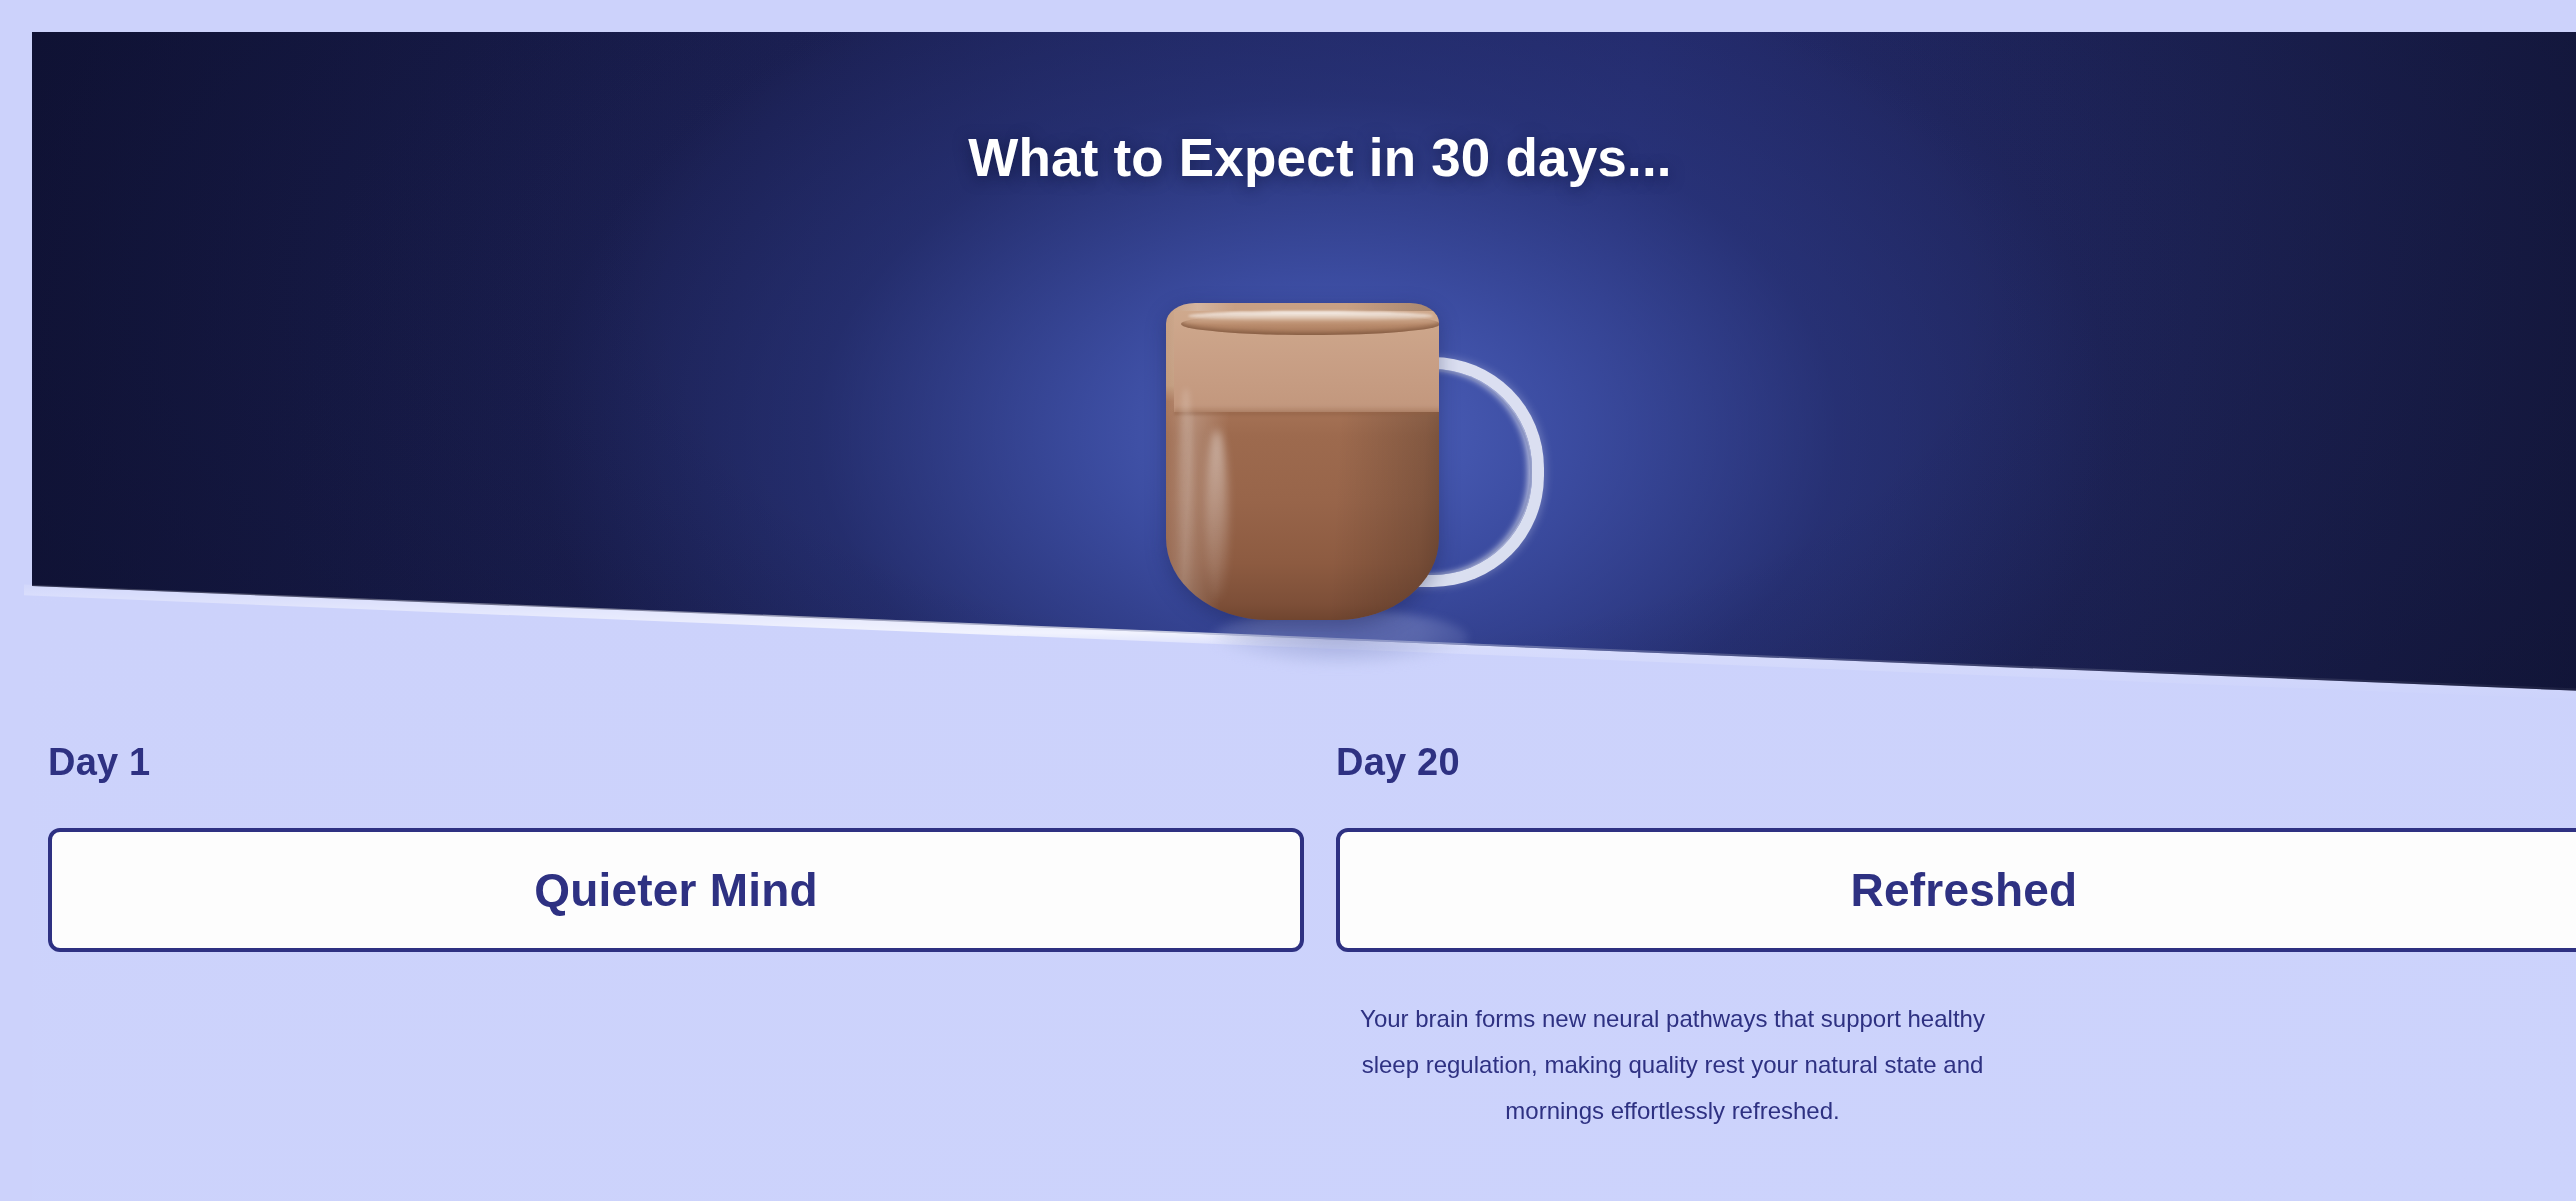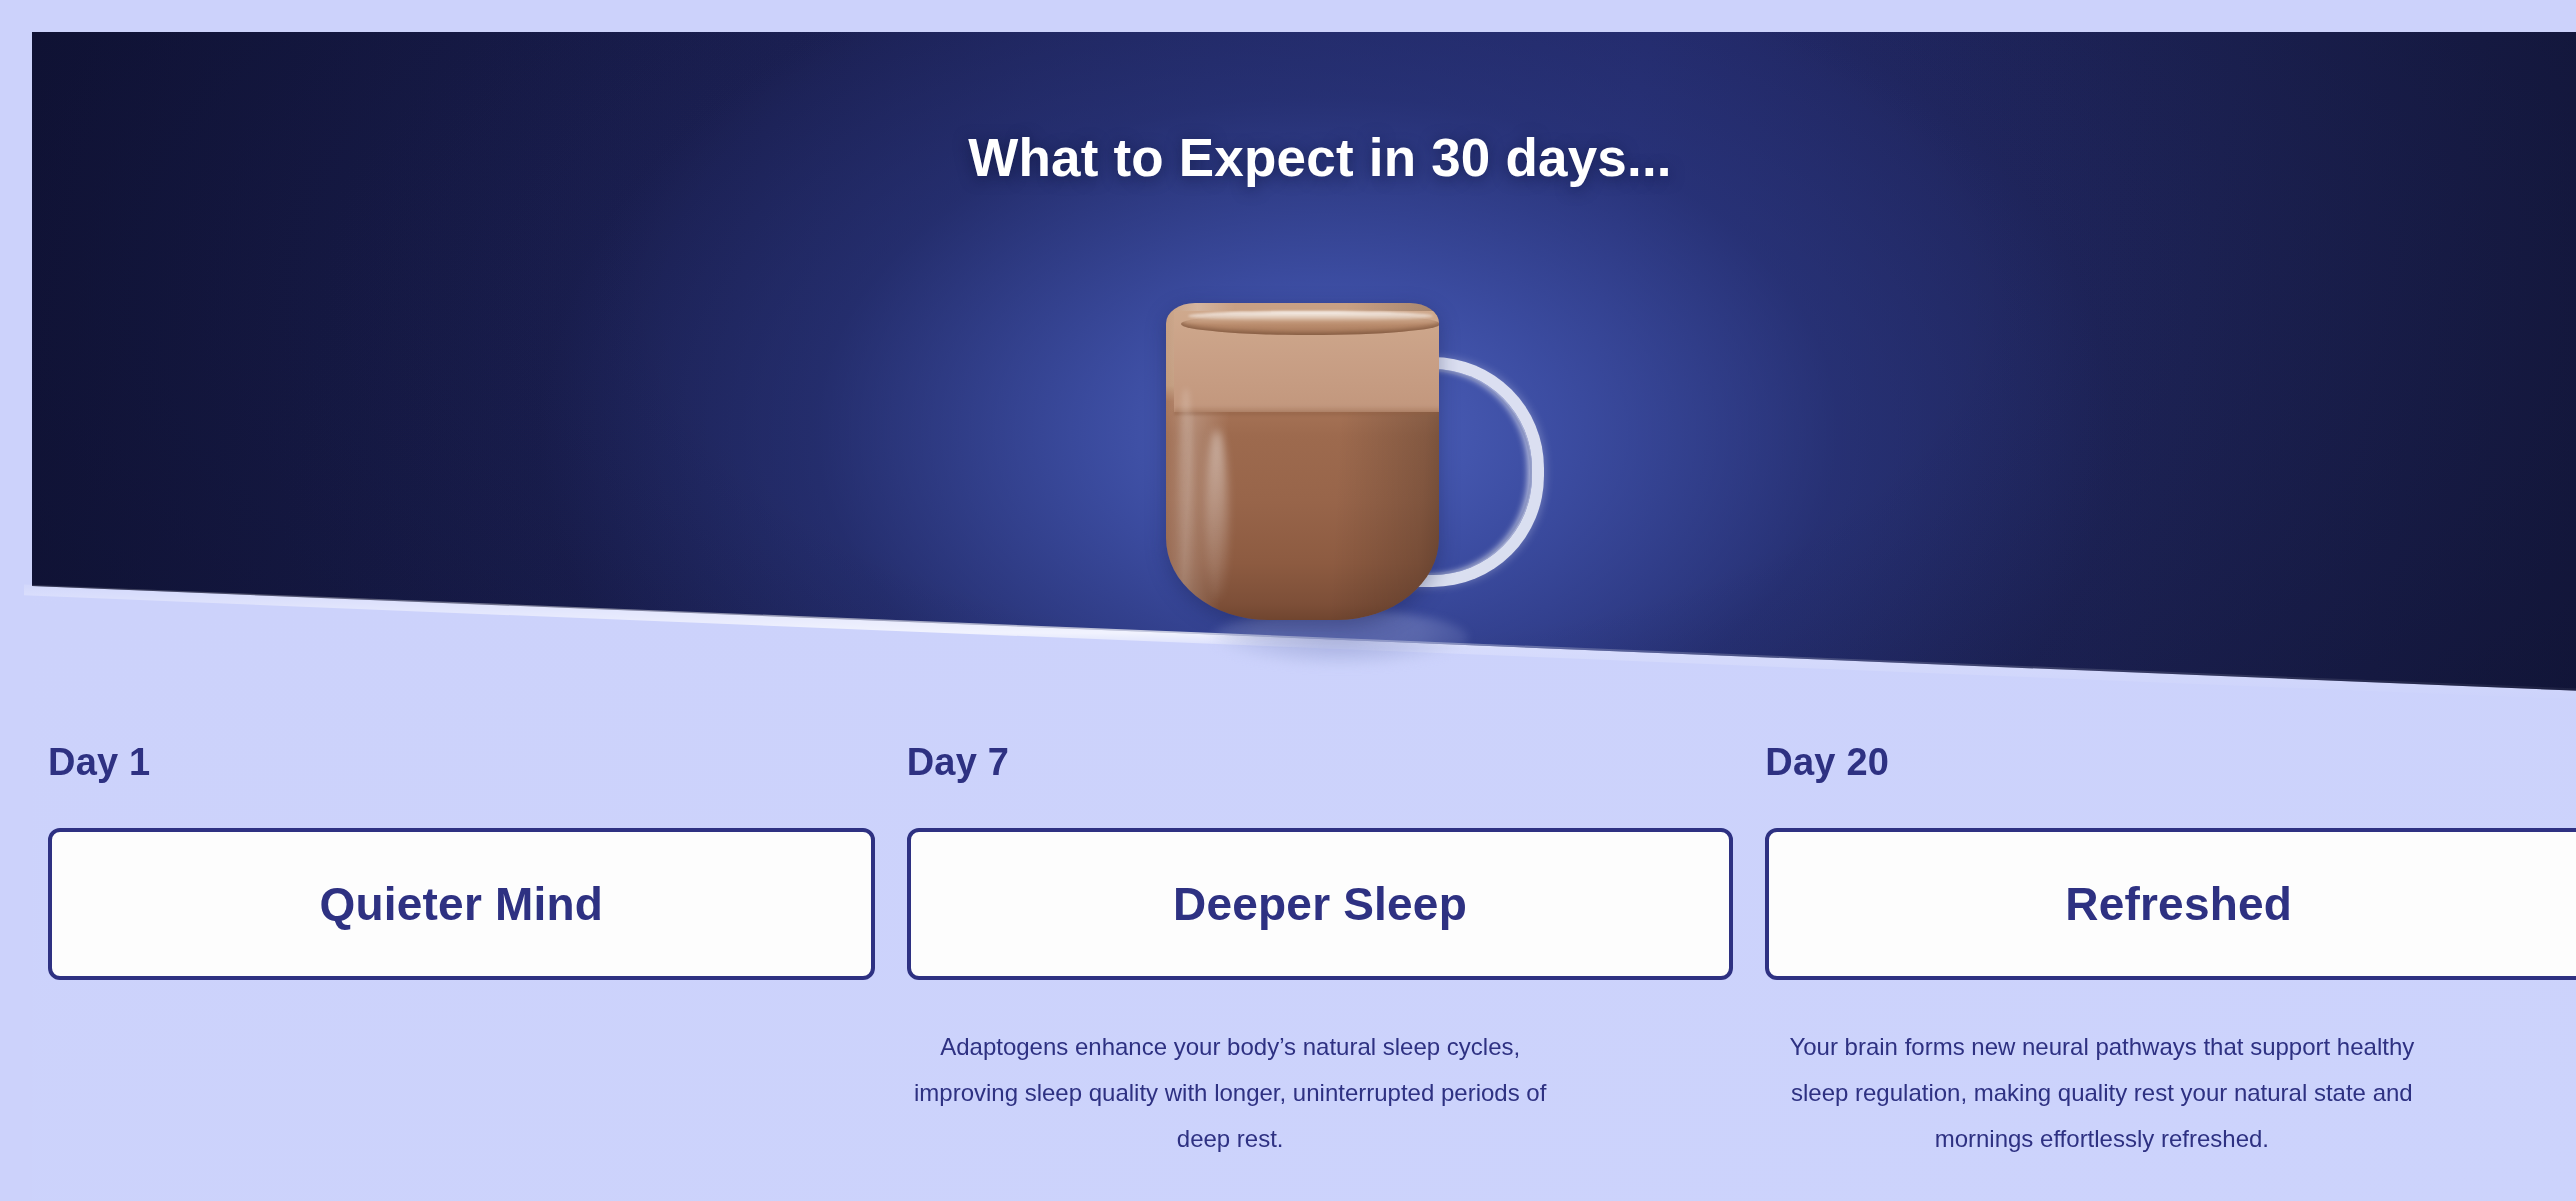--- a/index.html
+++ b/index.html
@@ -205,21 +205,21 @@
   .day-label {
     color: #2e3182;
     font-size: 38px;
     font-weight: 700;
     letter-spacing: 0.2px;
     line-height: 1;
   }
   .pill {
     margin-top: 39px;
     min-width: 426px;
-    height: 152px;
+    height: 124px;
     border: 4.3px solid #2e3182;
     border-radius: 12px;
     background: #fdfdfd;
     display: flex;
     align-items: center;
     justify-content: center;
     padding: 0 39px;
   }
   .pill-label {
     color: #2e3182;
@@ -269,27 +269,20 @@
 
   <div class="columns">
 
     <div class="col col-1">
       <div class="day-label">Day 1</div>
       <div class="pill">
         <span class="pill-label">Quieter Mind</span>
       </div>
     </div>
 
-    <div class="col col-2">
-      <div class="day-label">Day 7</div>
-      <div class="pill">
-        <span class="pill-label">Deeper Sleep</span>
-      </div>
-      <p class="desc">Adaptogens enhance your body’s natural sleep cycles, improving sleep quality with longer, uninterrupted periods of deep rest.</p>
-    </div>
 
     <div class="col col-3">
       <div class="day-label">Day 20</div>
       <div class="pill">
         <span class="pill-label">Refreshed</span>
       </div>
       <p class="desc">Your brain forms new neural pathways that support healthy sleep regulation, making quality rest your natural state and mornings effortlessly refreshed.</p>
     </div>
 
   </div>

